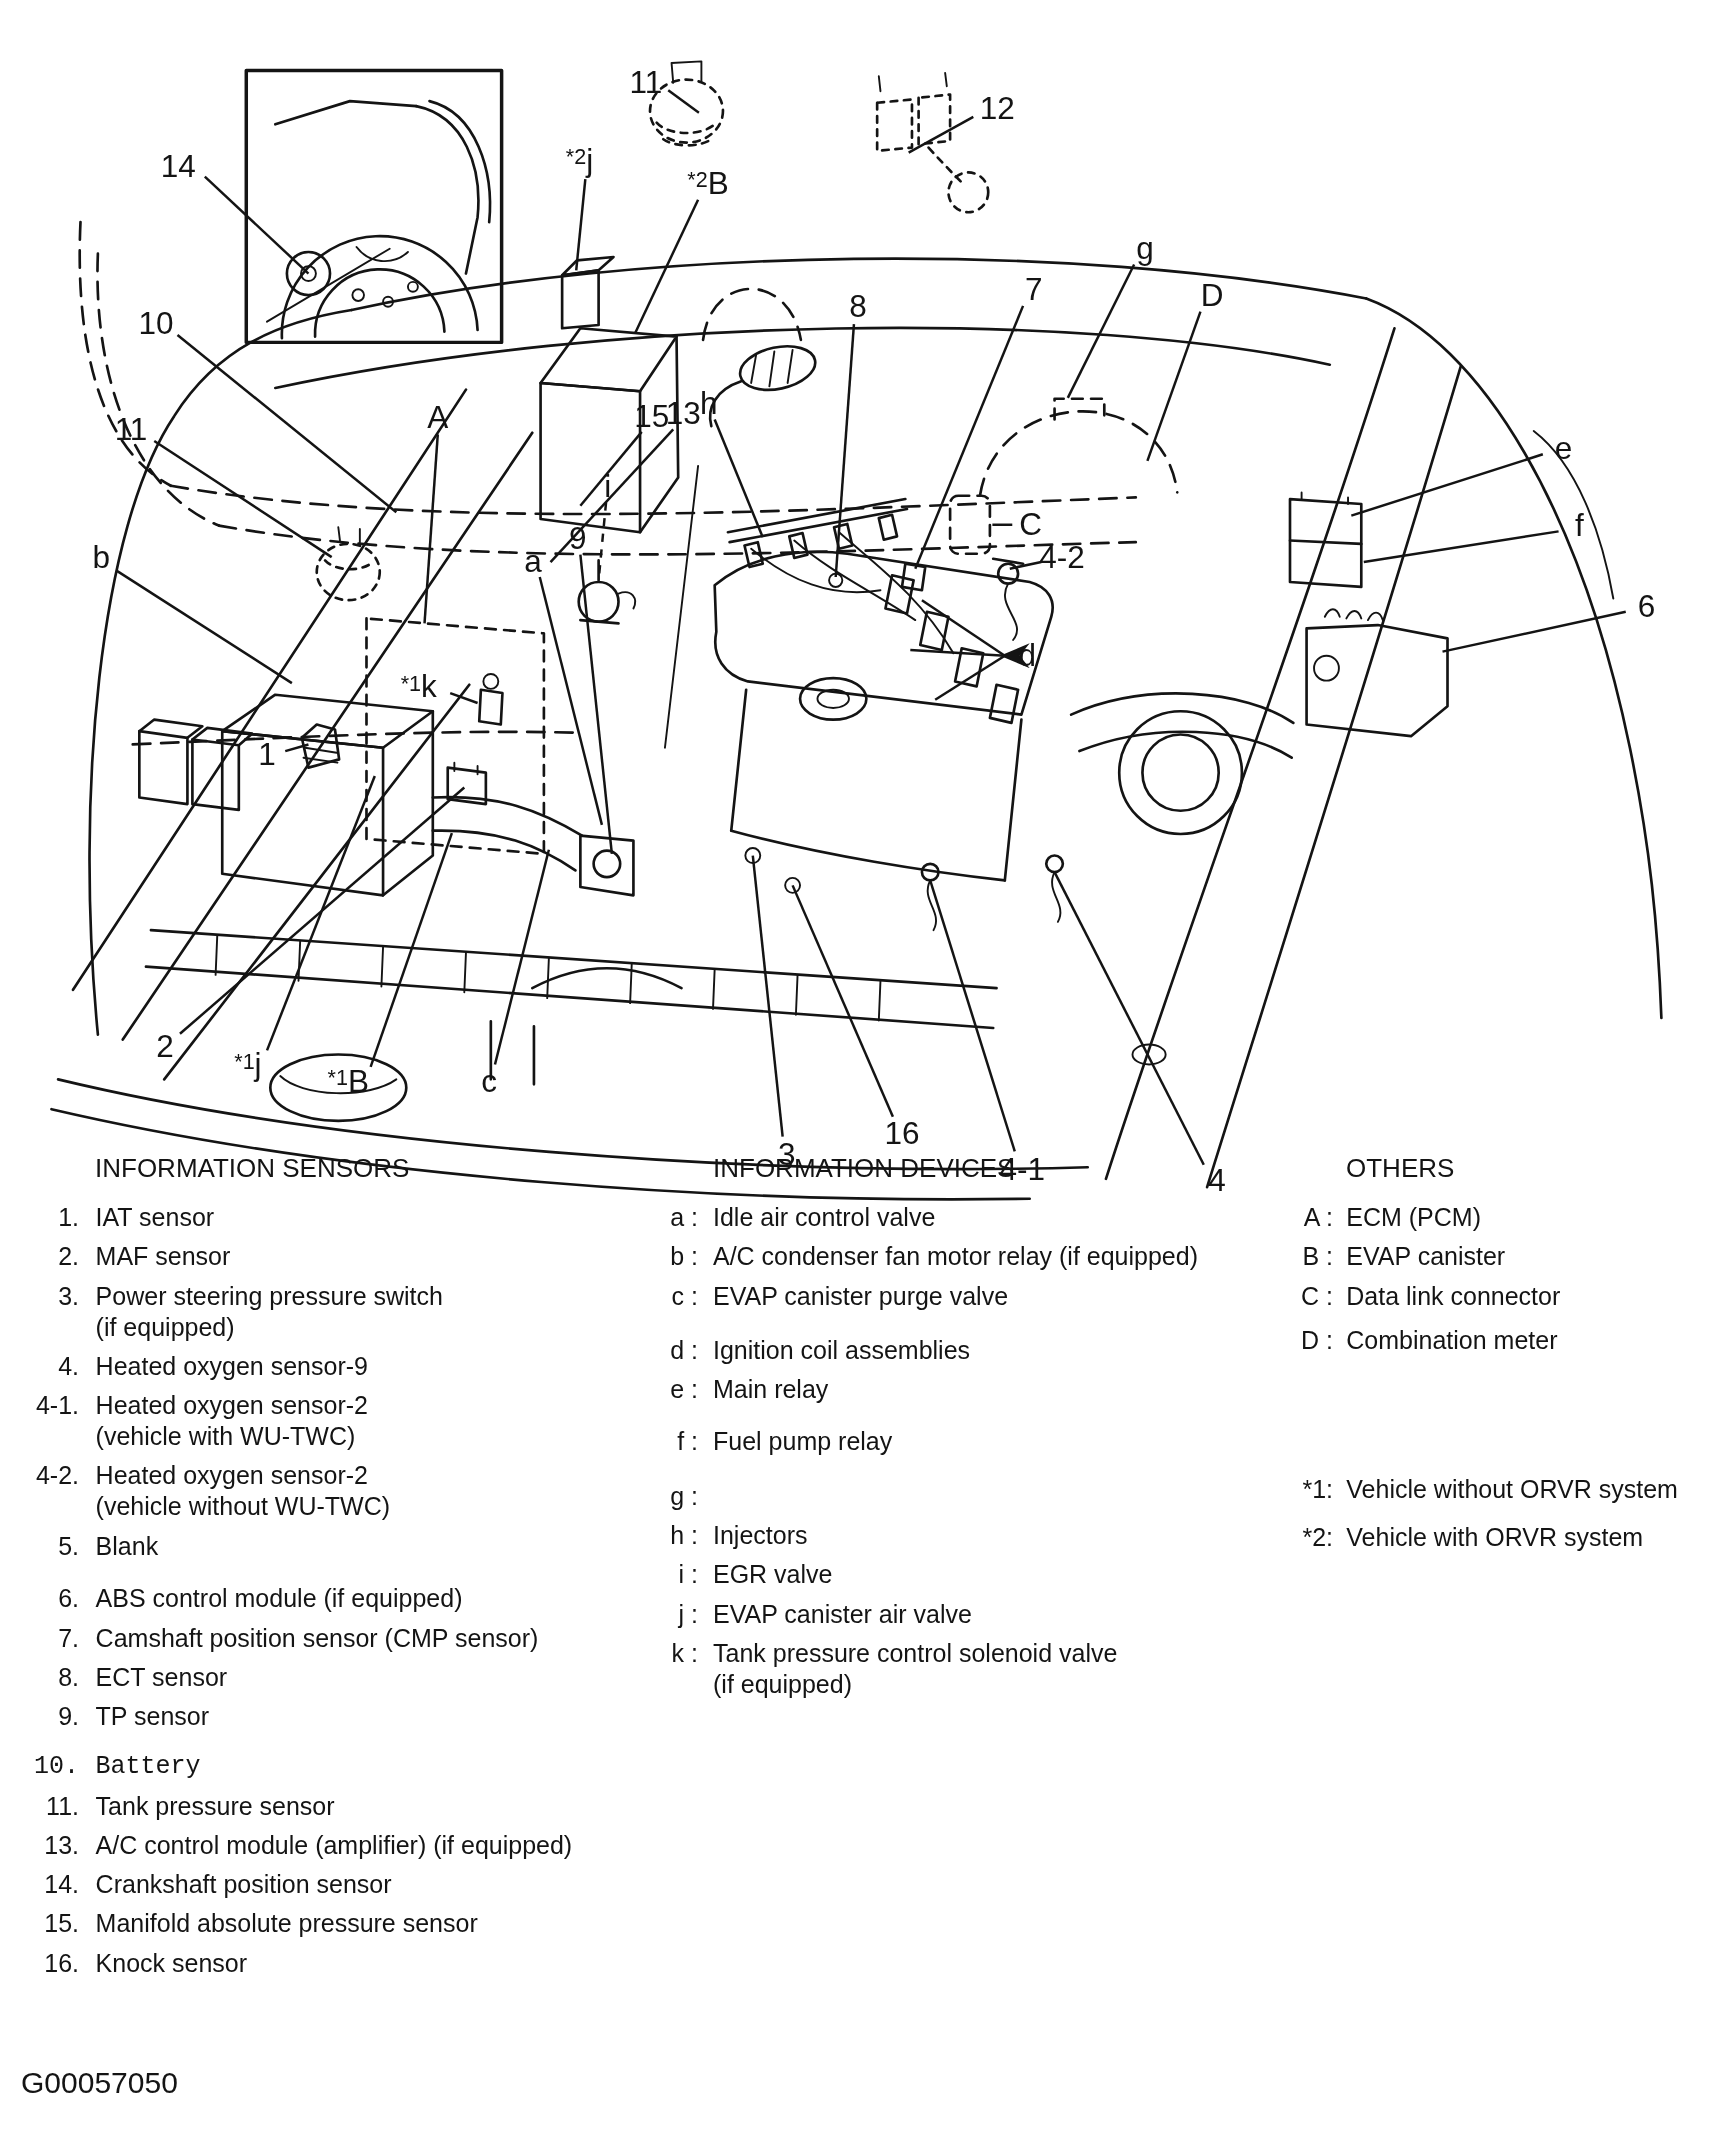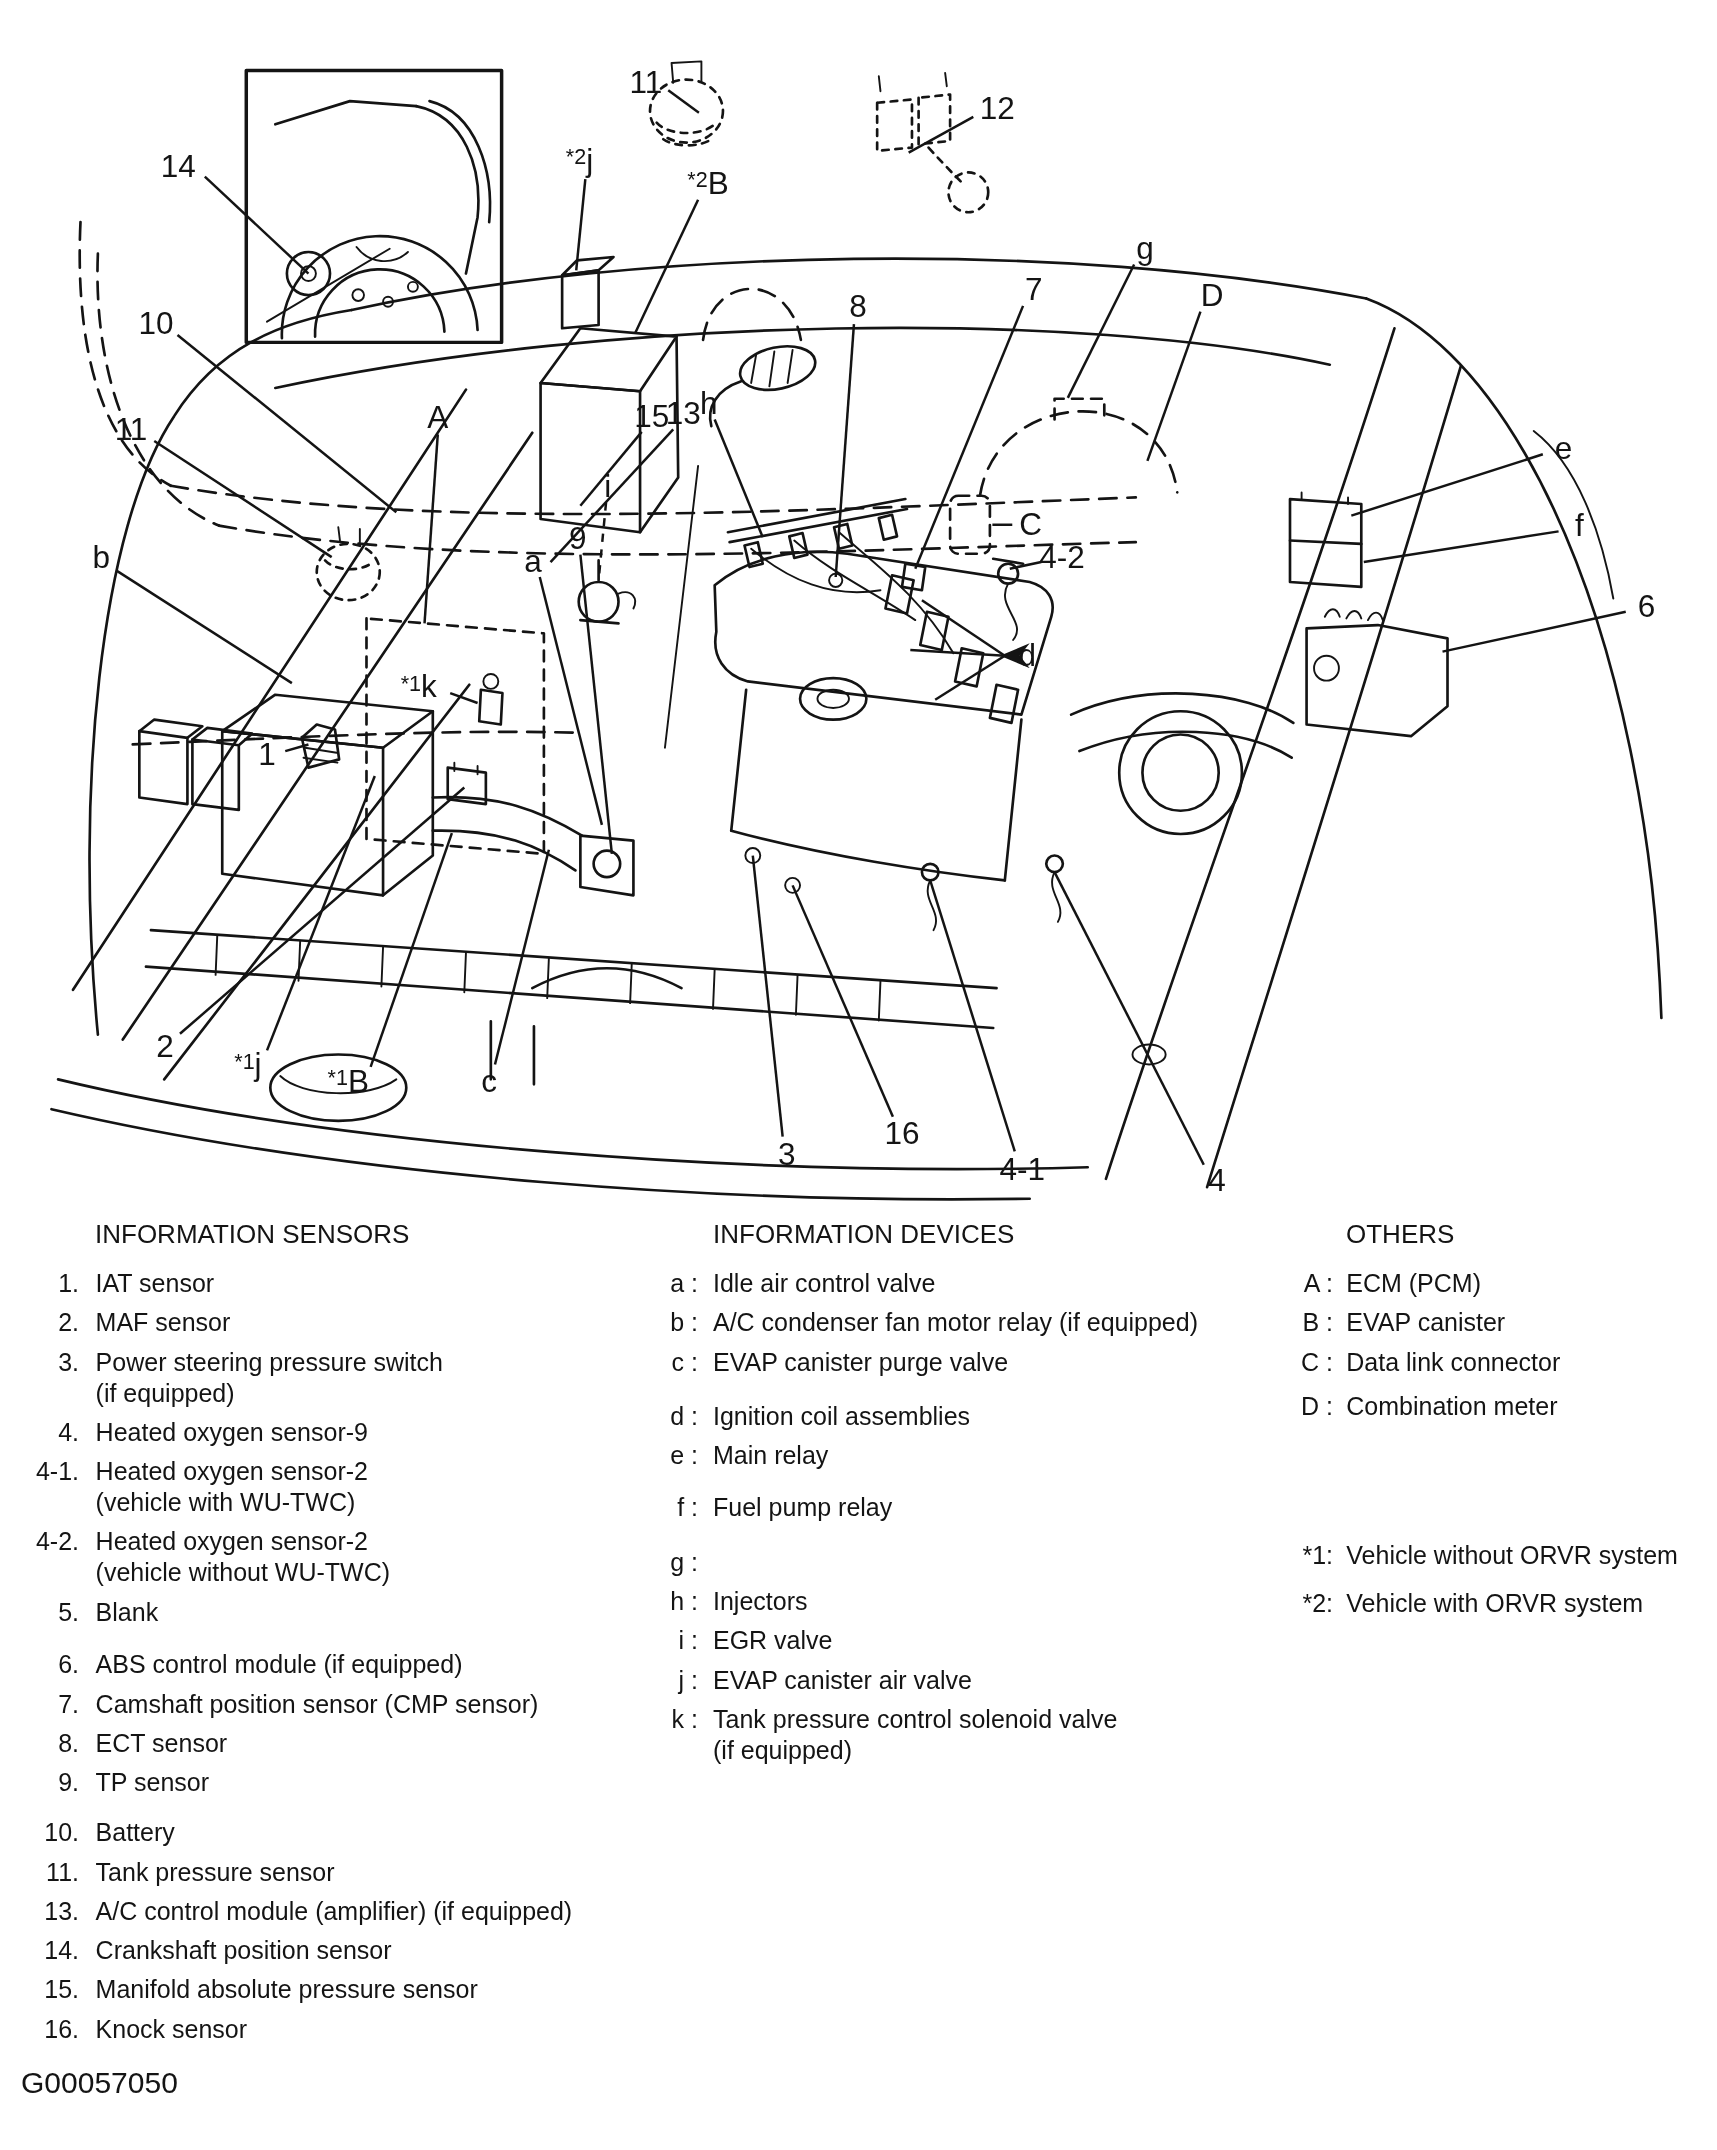--- a/index.html
+++ b/index.html
@@ -9,21 +9,21 @@
   .art{stroke:#141414;stroke-width:3.2;fill:none;stroke-linecap:round;stroke-linejoin:round}
   .art.heavy{stroke-width:4.2}
   .art.thin{stroke-width:2.3}
   .art.dash{stroke-dasharray:21 13}
   .art.dash2{stroke-dasharray:13 10}
   .art.dash3{stroke-dasharray:8 8}
   .leader{stroke:#141414;stroke-width:3;fill:none}
   .leader.dash{stroke-dasharray:10 9}
   .callout{font-size:38px;fill:#141414;text-anchor:middle;font-family:"Liberation Sans",sans-serif}
   .callout .sup{font-size:26px}
-  #legend .legend-col{position:absolute;top:1219px}
+  #legend .legend-col{position:absolute;top:1153px}
   .legend-title{font-size:26px;margin-bottom:18px;white-space:nowrap}
   .legend-items{display:block}
   .legend-row{display:flex;margin-bottom:8.3px;font-size:25px;line-height:31px}
   .legend-key{text-align:right;white-space:nowrap}
   .legend-label{white-space:nowrap}
   .col1{left:25px;width:614px}
   .col1 .legend-title{margin-left:70px}
   .col1 .legend-key{flex:0 0 54px;margin-right:16.6px}
   .col2{left:655px;width:597px}
   .col2 .legend-title{margin-left:58px}
@@ -310,21 +310,21 @@
             <div class="legend-label">Camshaft position sensor (CMP sensor)</div>
           </div>
           <div class="legend-row">
             <div class="legend-key">8.</div>
             <div class="legend-label">ECT sensor</div>
           </div>
           <div class="legend-row">
             <div class="legend-key">9.</div>
             <div class="legend-label">TP sensor</div>
           </div>
-          <div class="legend-row" style="margin-top: 19px;">
+          <div class="legend-row" style="margin-top: 19px; font-family: Liberation Mono, monospace;">
             <div class="legend-key">10.</div>
             <div class="legend-label">Battery</div>
           </div>
           <div class="legend-row">
             <div class="legend-key">11.</div>
             <div class="legend-label">Tank pressure sensor</div>
           </div>
           <div class="legend-row">
             <div class="legend-key">13.</div>
             <div class="legend-label">A/C control module (amplifier) (if equipped)</div>

